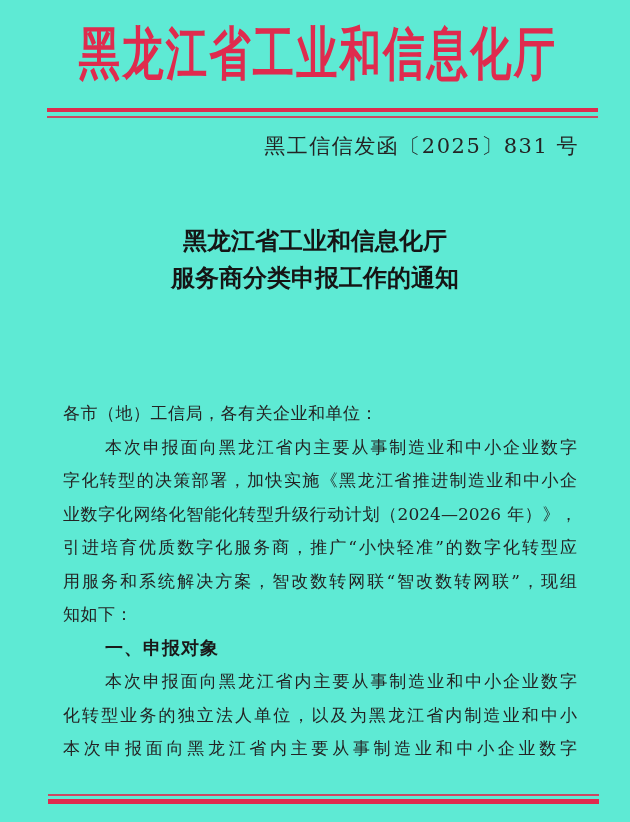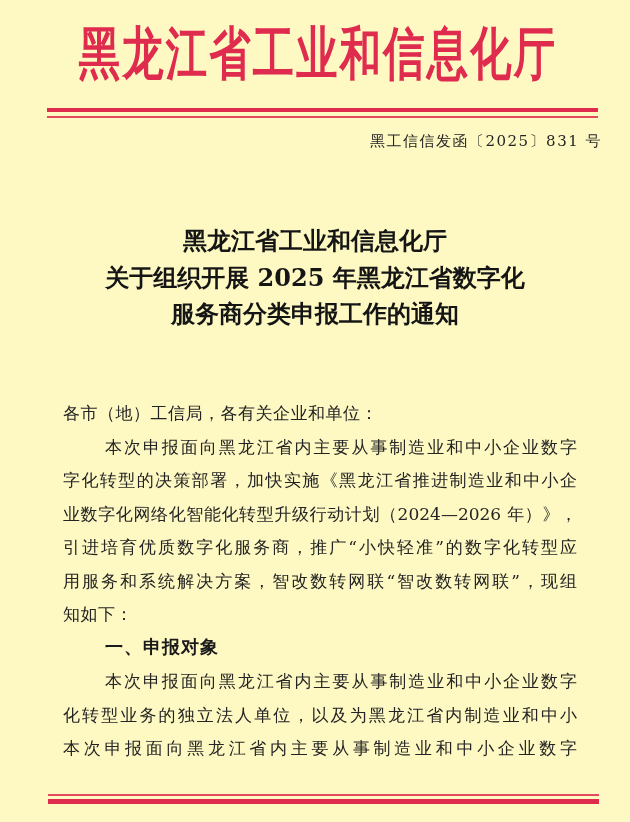--- a/index.html
+++ b/index.html
@@ -1,19 +1,19 @@
 <!DOCTYPE html>
 <html lang="zh" style="--red: #df2b4e; --ink: #242424;"><head>
 <meta charset="utf-8">
 <style>
   html,body{margin:0;padding:0;background:#ffffff;}
   .page{
     position:relative;
     width:630px;height:822px;
-    background:#fef9c3;
+    background:#5eead4;
     overflow:hidden;
     font-family:"DejaVu Serif","Liberation Serif",serif;
   }
   
   .red-head{
     position:absolute;top:24px;left:0;right:0;
     text-align:center;
     font-family:"DejaVu Serif","Liberation Serif",serif;
     font-weight:bold;
     font-size:55px;
@@ -25,22 +25,22 @@
     white-space:nowrap;
   }
   
   .rule{position:absolute;background:var(--red,#df2b4e);}
   .rule-top-thick{top:108px;left:47px;width:551px;height:4px;}
   .rule-top-thin{top:116px;left:47px;width:551px;height:2px;opacity:.85;}
   .rule-bottom-thin{top:794px;left:48px;width:551px;height:2px;opacity:.85;}
   .rule-bottom-thick{top:799px;left:48px;width:551px;height:5px;}
   
   .doc-number{
-    position:absolute;top:132px;right:28px;
-    font-size:15px;
+    position:absolute;top:132px;right:51px;
+    font-size:21px;
     letter-spacing:1.5px;
     color:var(--ink,#242424);
     white-space:nowrap;
   }
   
   .title-block{
     position:absolute;top:223px;left:0;right:0;
     text-align:center;
     font-weight:bold;
     font-size:24px;
@@ -53,42 +53,41 @@
     font-size:17px;
     line-height:33.5px;
     color:var(--ink,#242424);
     text-align:justify;
     margin-top:25px;
   }
   .ln{letter-spacing:0.5px;}
   .ln.fill{text-align-last:justify;letter-spacing:0;}
   .ln.indent{text-indent:42px;}
   .ln.heading{
-    font-family:Liberation Mono, monospace;
+    font-family:Liberation Sans, sans-serif;
     font-weight:bold;
     font-size:18px;
     letter-spacing:1px;
     color:#1a1a1a;
   }
 </style>
 </head>
 <body>
 
 <div class="page">
 
   <div class="red-head">黑龙江省工业和信息化厅</div>
 
   <div class="rule rule-top-thick"></div>
   <div class="rule rule-top-thin"></div>
 
   <div class="doc-number">黑工信信发函〔2025〕831 号</div>
 
   <div class="title-block">
     <div>黑龙江省工业和信息化厅</div>
-    <div>关于组织开展 2025 年黑龙江省数字化</div>
     <div>服务商分类申报工作的通知</div>
   </div>
 
   <div class="body-block">
     <div class="ln">各市（地）工信局，各有关企业和单位：</div>
     <div class="ln indent fill">本次申报面向黑龙江省内主要从事制造业和中小企业数字</div>
     <div class="ln fill">字化转型的决策部署，加快实施《黑龙江省推进制造业和中小企</div>
     <div class="ln fill">业数字化网络化智能化转型升级行动计划（2024—2026 年）》，</div>
     <div class="ln fill">引进培育优质数字化服务商，推广“小快轻准”的数字化转型应</div>
     <div class="ln fill">用服务和系统解决方案，智改数转网联“智改数转网联”，现组</div>

